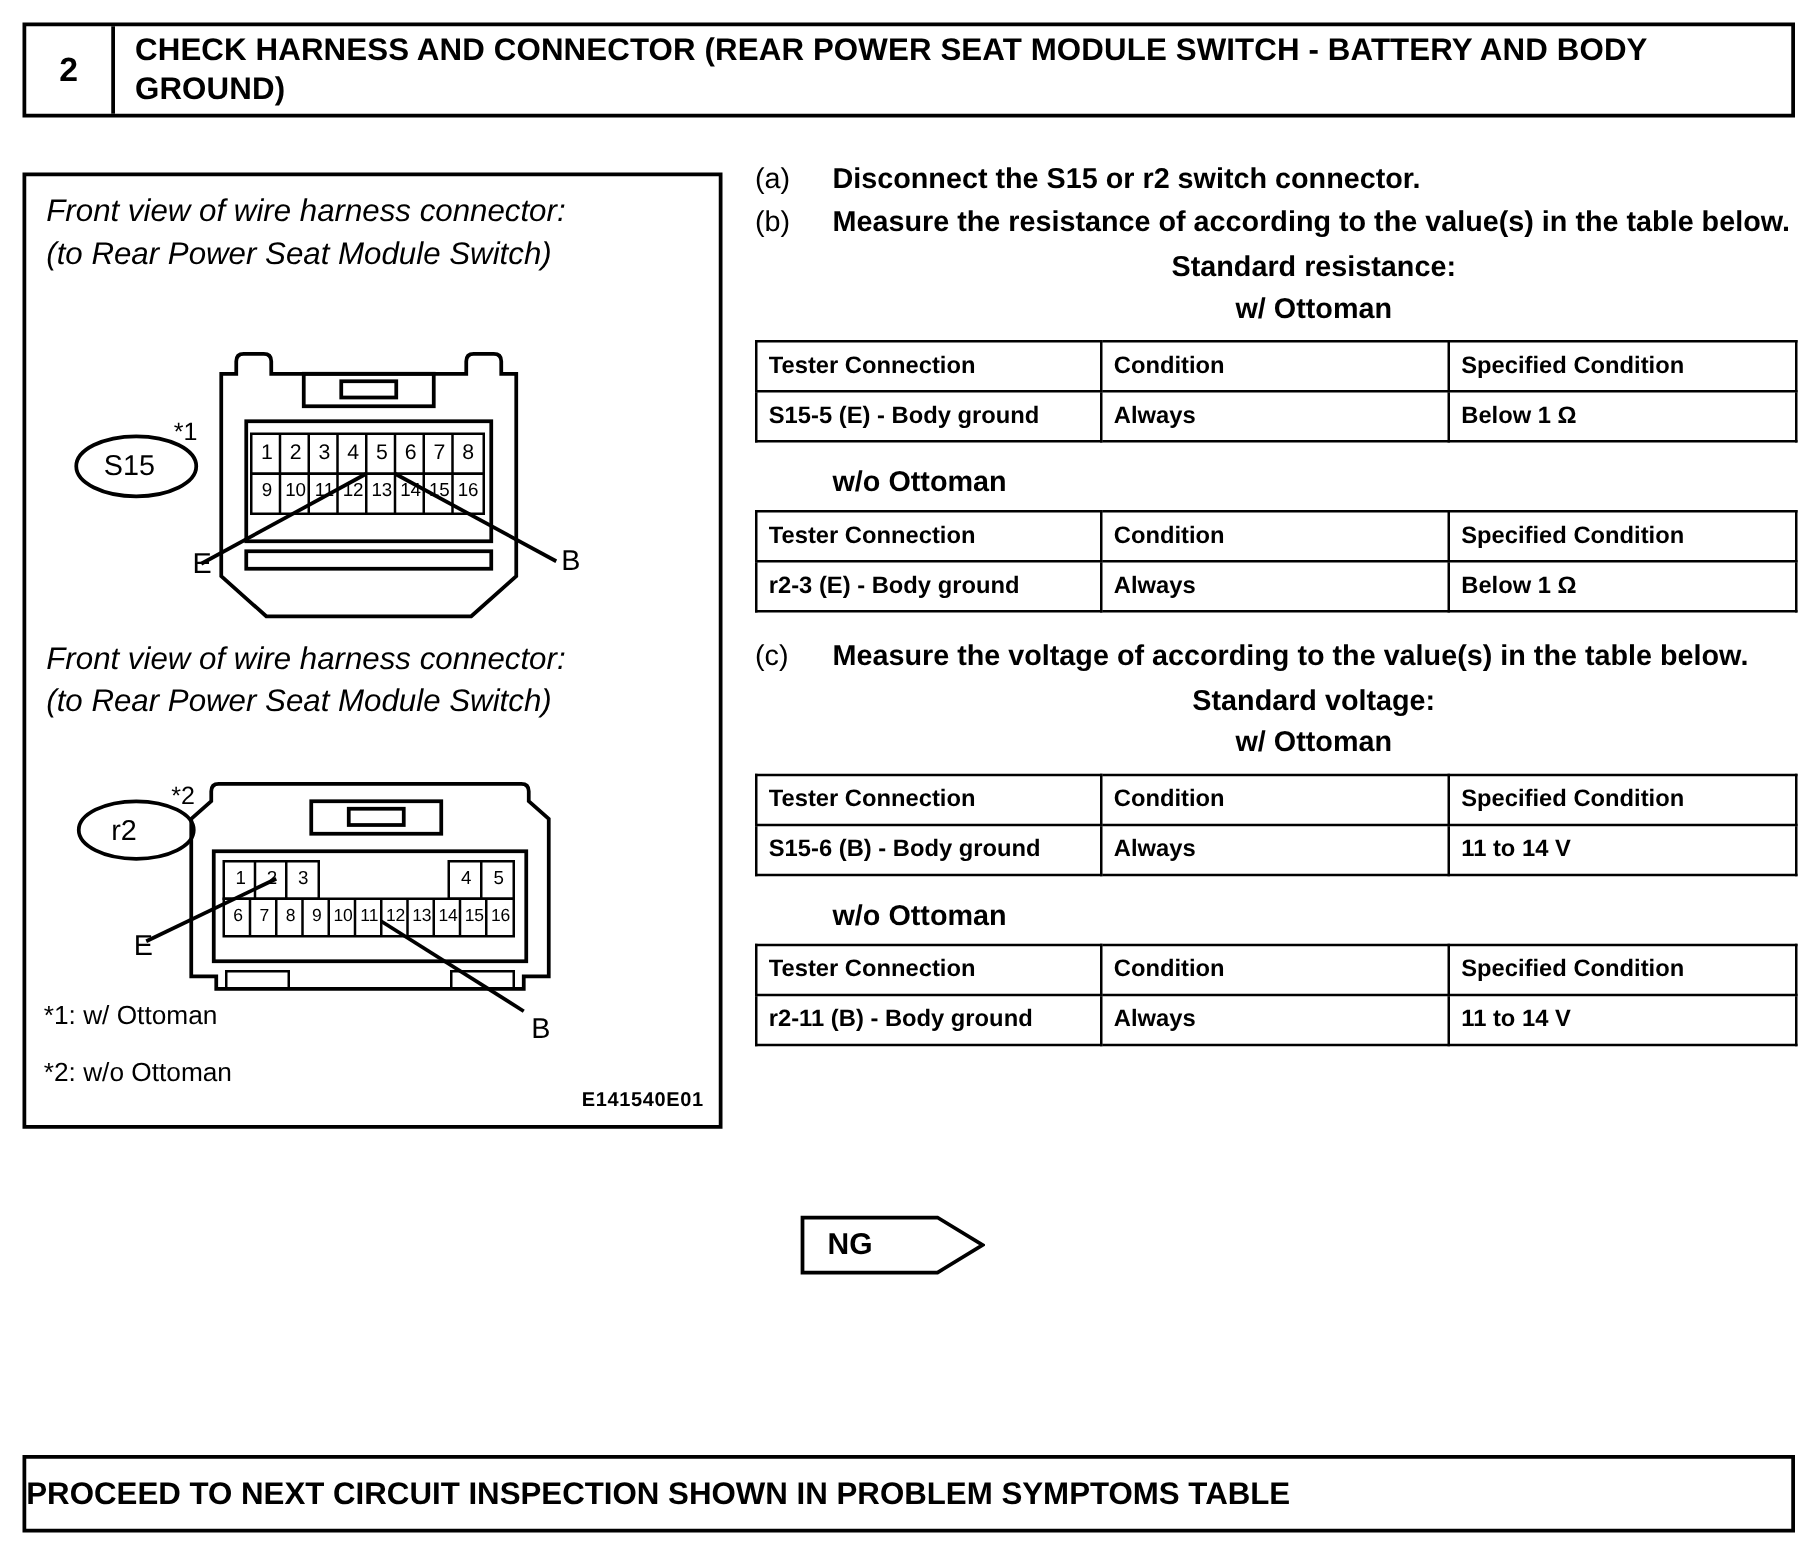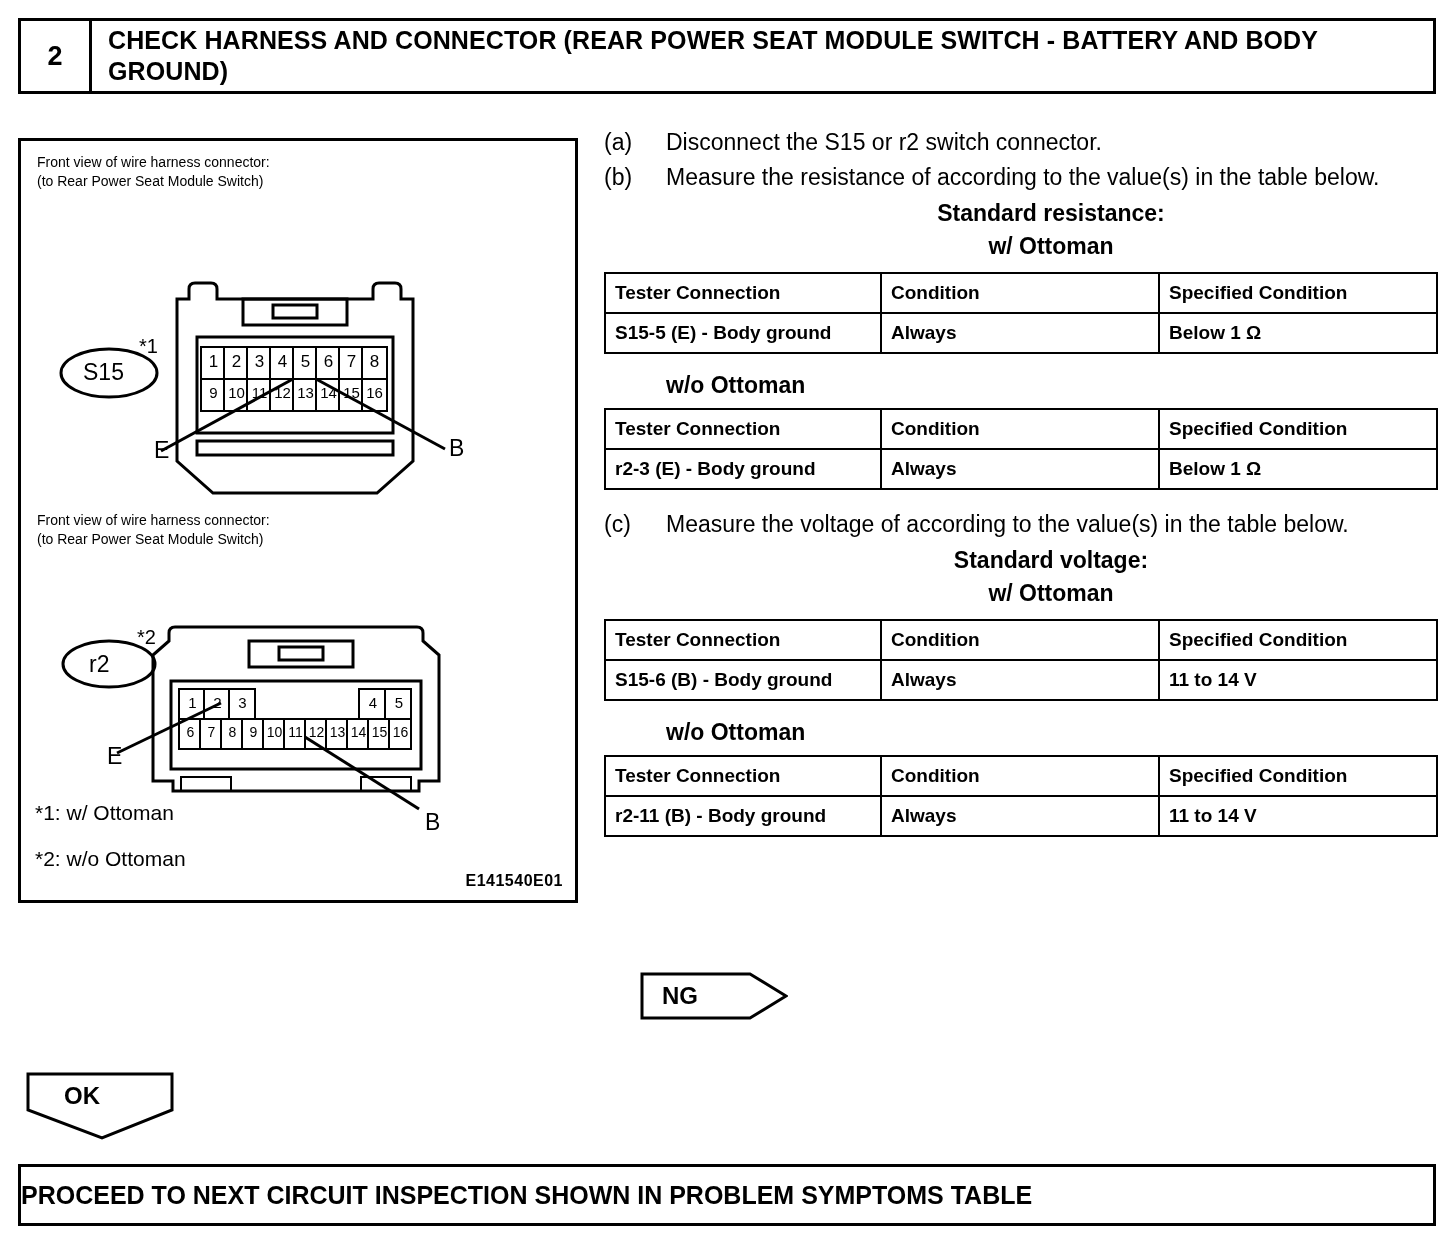--- a/index.html
+++ b/index.html
@@ -58,23 +58,24 @@
     position: absolute;
     left: 18px;
     top: 138px;
     width: 560px;
     height: 765px;
     border: 3px solid #000;
     box-sizing: border-box;
   }
   .fig-caption {
     position: absolute;
-    font-size: 14px;
+    font-size: 25px;
     line-height: 1.35;
     white-space: pre-line;
+    font-style: italic;
   }
   .fig-caption-1 { left: 16px; top: 12px; }
   .fig-caption-2 { left: 16px; top: 370px; }
 
   .note-1 { position: absolute; left: 14px; top: 660px; font-size: 21px; }
   .note-2 { position: absolute; left: 14px; top: 706px; font-size: 21px; }
   .fig-code {
     position: absolute;
     right: 12px;
     bottom: 10px;
@@ -95,21 +96,21 @@
   .instr {
     display: flex;
     font-size: 23px;
     line-height: 1.45;
     margin-bottom: 2px;
   }
   .instr .marker {
     width: 62px;
     flex: none;
   }
-  .instr .text { flex: 1; }
+  .instr .text { flex: 1; font-weight: bold; }
   .sub-bold {
     font-weight: bold;
     font-size: 23px;
     line-height: 1.45;
   }
   .sub-plain {
     font-weight: bold;
     font-size: 23px;
     line-height: 1.45;
   }
@@ -455,24 +456,18 @@
 
   <div class="ng-row">
     <div class="arrow-tag">
       <svg width="148" height="48" viewBox="0 0 148 48">
         <path d="M2 2 L110 2 L146 24 L110 46 L2 46 Z" fill="none" stroke="#000" stroke-width="3"></path>
       </svg>
       <span class="lbl">NG</span>
     </div>
   </div>
 
-  <div class="ok-tag">
-    <svg width="150" height="70" viewBox="0 0 150 70">
-      <path d="M2 2 L146 2 L146 38 L76 66 L2 38 Z" fill="none" stroke="#000" stroke-width="3"></path>
-    </svg>
-    <span class="lbl">OK</span>
-  </div>
 
   <div class="footer-box">
     <span>PROCEED TO NEXT CIRCUIT INSPECTION SHOWN IN PROBLEM SYMPTOMS TABLE</span>
   </div>
 
 </div>
 
 </body></html>

